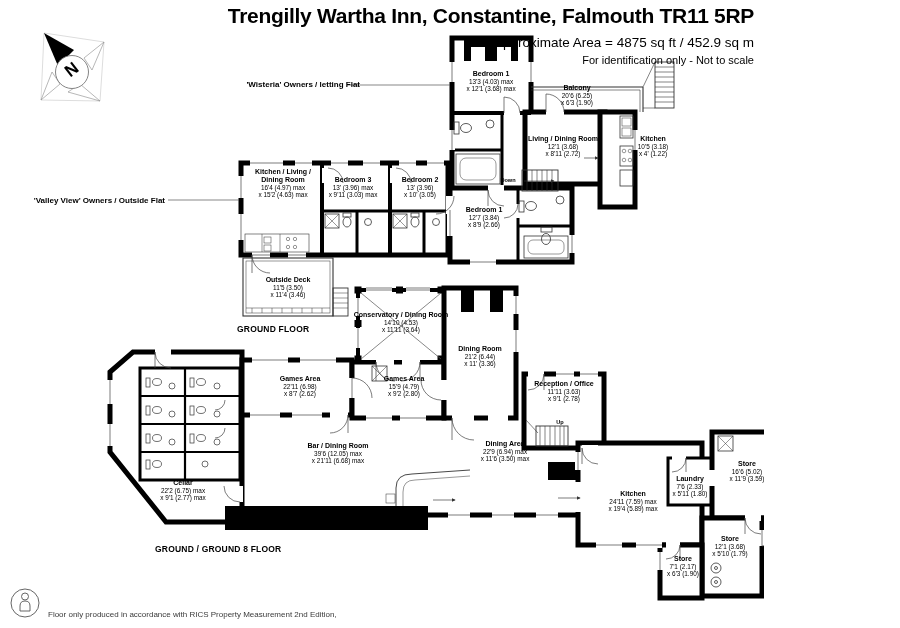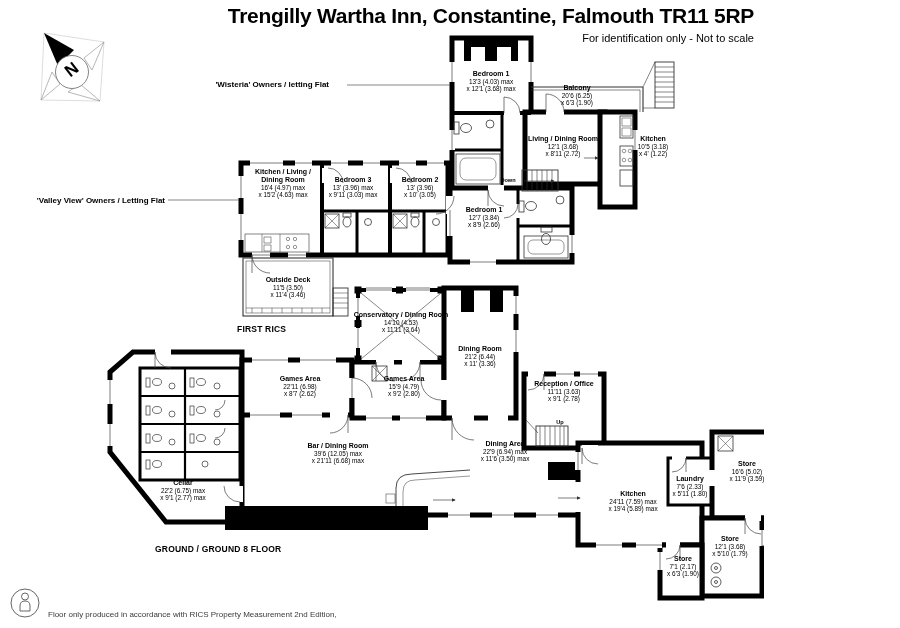--- a/index.html
+++ b/index.html
@@ -437,27 +437,28 @@
 
   <g stroke="#555" fill="none" stroke-width="0.9">
     <circle cx="25" cy="603" r="14"></circle>
     <circle cx="25" cy="596.5" r="3.5"></circle>
     <path d="M20,611 L20,606 Q20,601 25,601 Q30,601 30,606 L30,611 Z"></path>
   </g>
 </svg>
 
   <div class="hdr">
     <div class="t">Trengilly Wartha Inn, Constantine, Falmouth TR11 5RP</div>
+    <div class="a">Approximate Area = 4875 sq ft / 452.9 sq m</div>
     <div class="d">For identification only - Not to scale</div>
   </div>
 
   <div class="compass-n">N</div>
 
-  <div class="annot" style="left:329px;top:80px">'Wisteria' Owners / letting Flat</div>
-  <div class="annot" style="left:165px;top:196px">'Valley View' Owners / Letting Flat</div>
+  <div class="annot" style="left:360px;top:80px">'Wisteria' Owners / letting Flat</div>
+  <div class="annot" style="left:165px;top:196px">'Valley View' Owners / Outside Flat</div>
 
   <div class="rl" style="left:491px;top:70px">
     <div class="n">Bedroom 1</div>
     <div class="d">13'3 (4.03) max</div>
     <div class="d">x 12'1 (3.68) max</div>
   </div>
   <div class="rl" style="left:577px;top:84px">
     <div class="n">Balcony</div>
     <div class="d">20'6 (6.25)</div>
     <div class="d">x 6'3 (1.90)</div>
@@ -491,21 +492,21 @@
     <div class="n">Bedroom 2</div>
     <div class="d">13' (3.96)</div>
     <div class="d">x 10' (3.05)</div>
   </div>
   <div class="rl" style="left:288px;top:276px">
     <div class="n">Outside Deck</div>
     <div class="d">11'5 (3.50)</div>
     <div class="d">x 11'4 (3.46)</div>
   </div>
   <div class="tiny" style="left:508px;top:177px">Down</div>
-  <div class="floorlab" style="left:237px;top:324px">FIRST RICS</div>
+  <div class="floorlab" style="left:237px;top:324px">GROUND FLOOR</div>
 
   <div class="rl" style="left:401px;top:311px">
     <div class="n">Conservatory / Dining Room</div>
     <div class="d">14'10 (4.53)</div>
     <div class="d">x 11'11 (3.64)</div>
   </div>
   <div class="rl" style="left:480px;top:345px">
     <div class="n">Dining Room</div>
     <div class="d">21'2 (6.44)</div>
     <div class="d">x 11' (3.36)</div>

